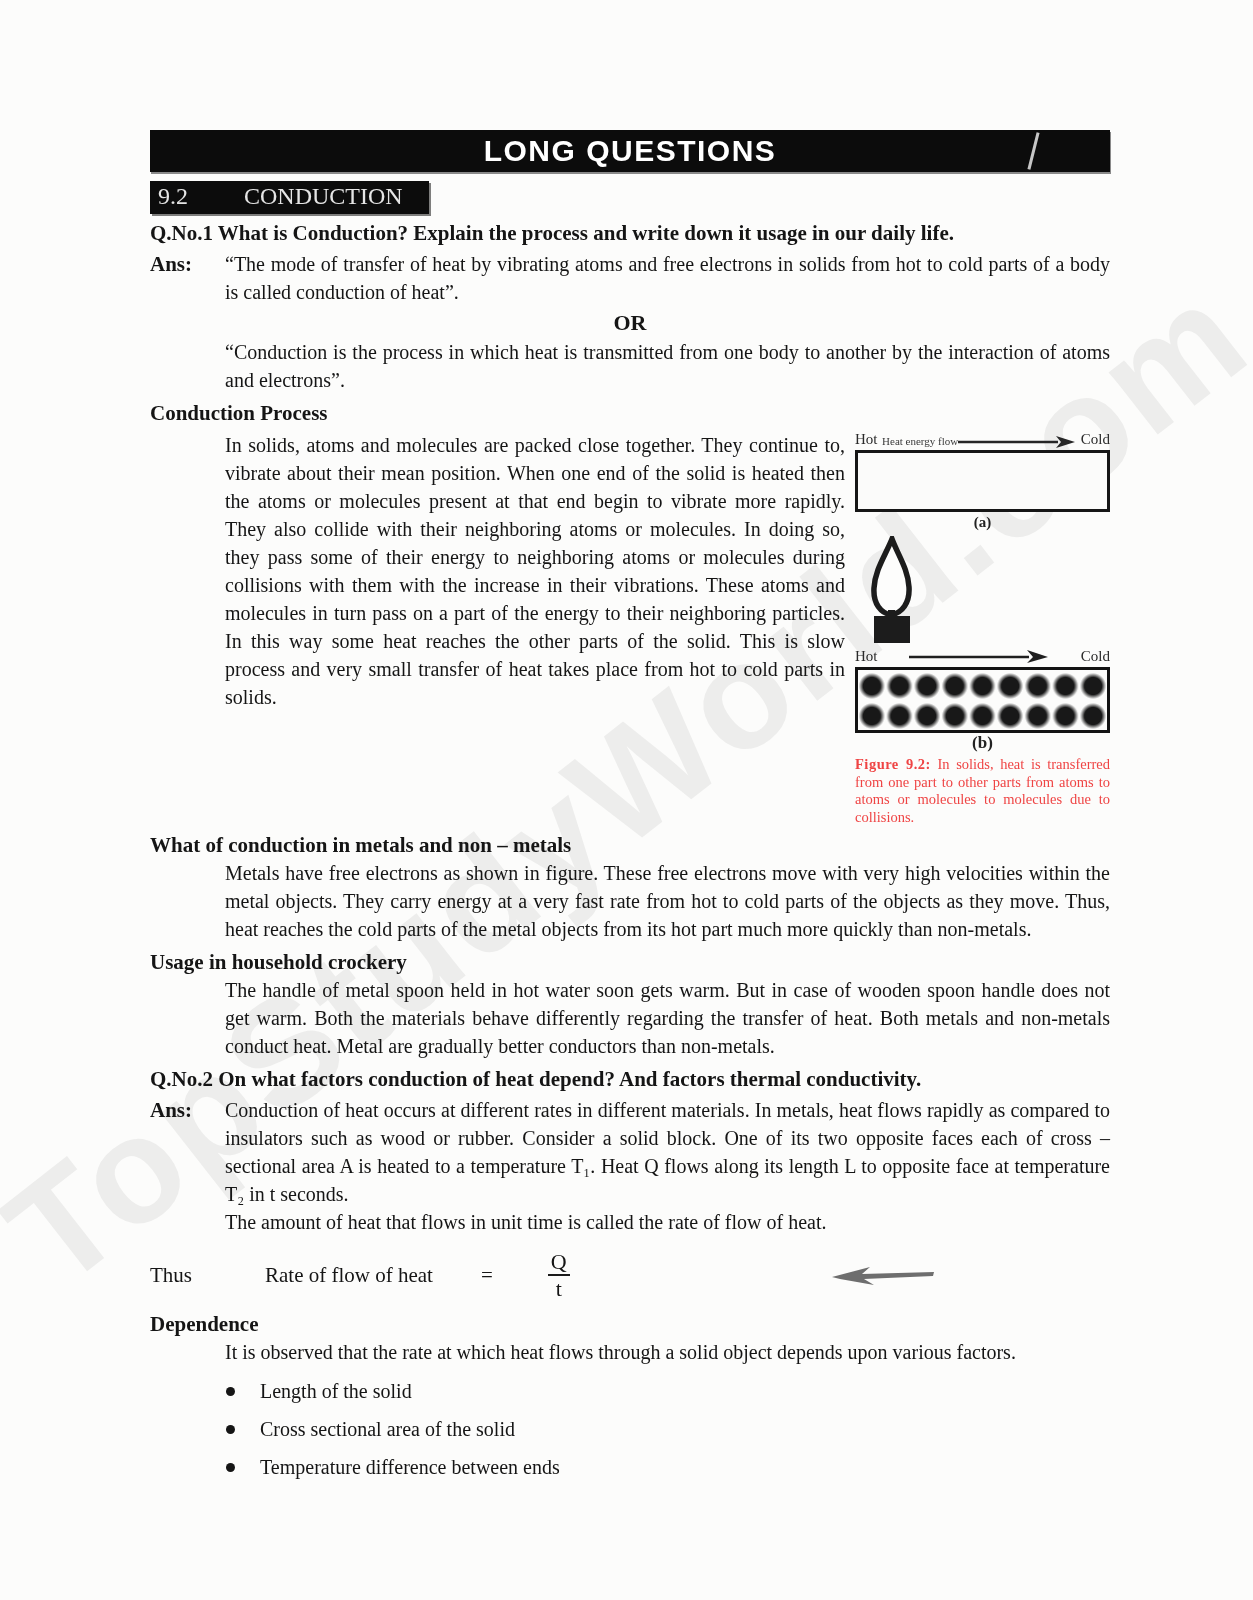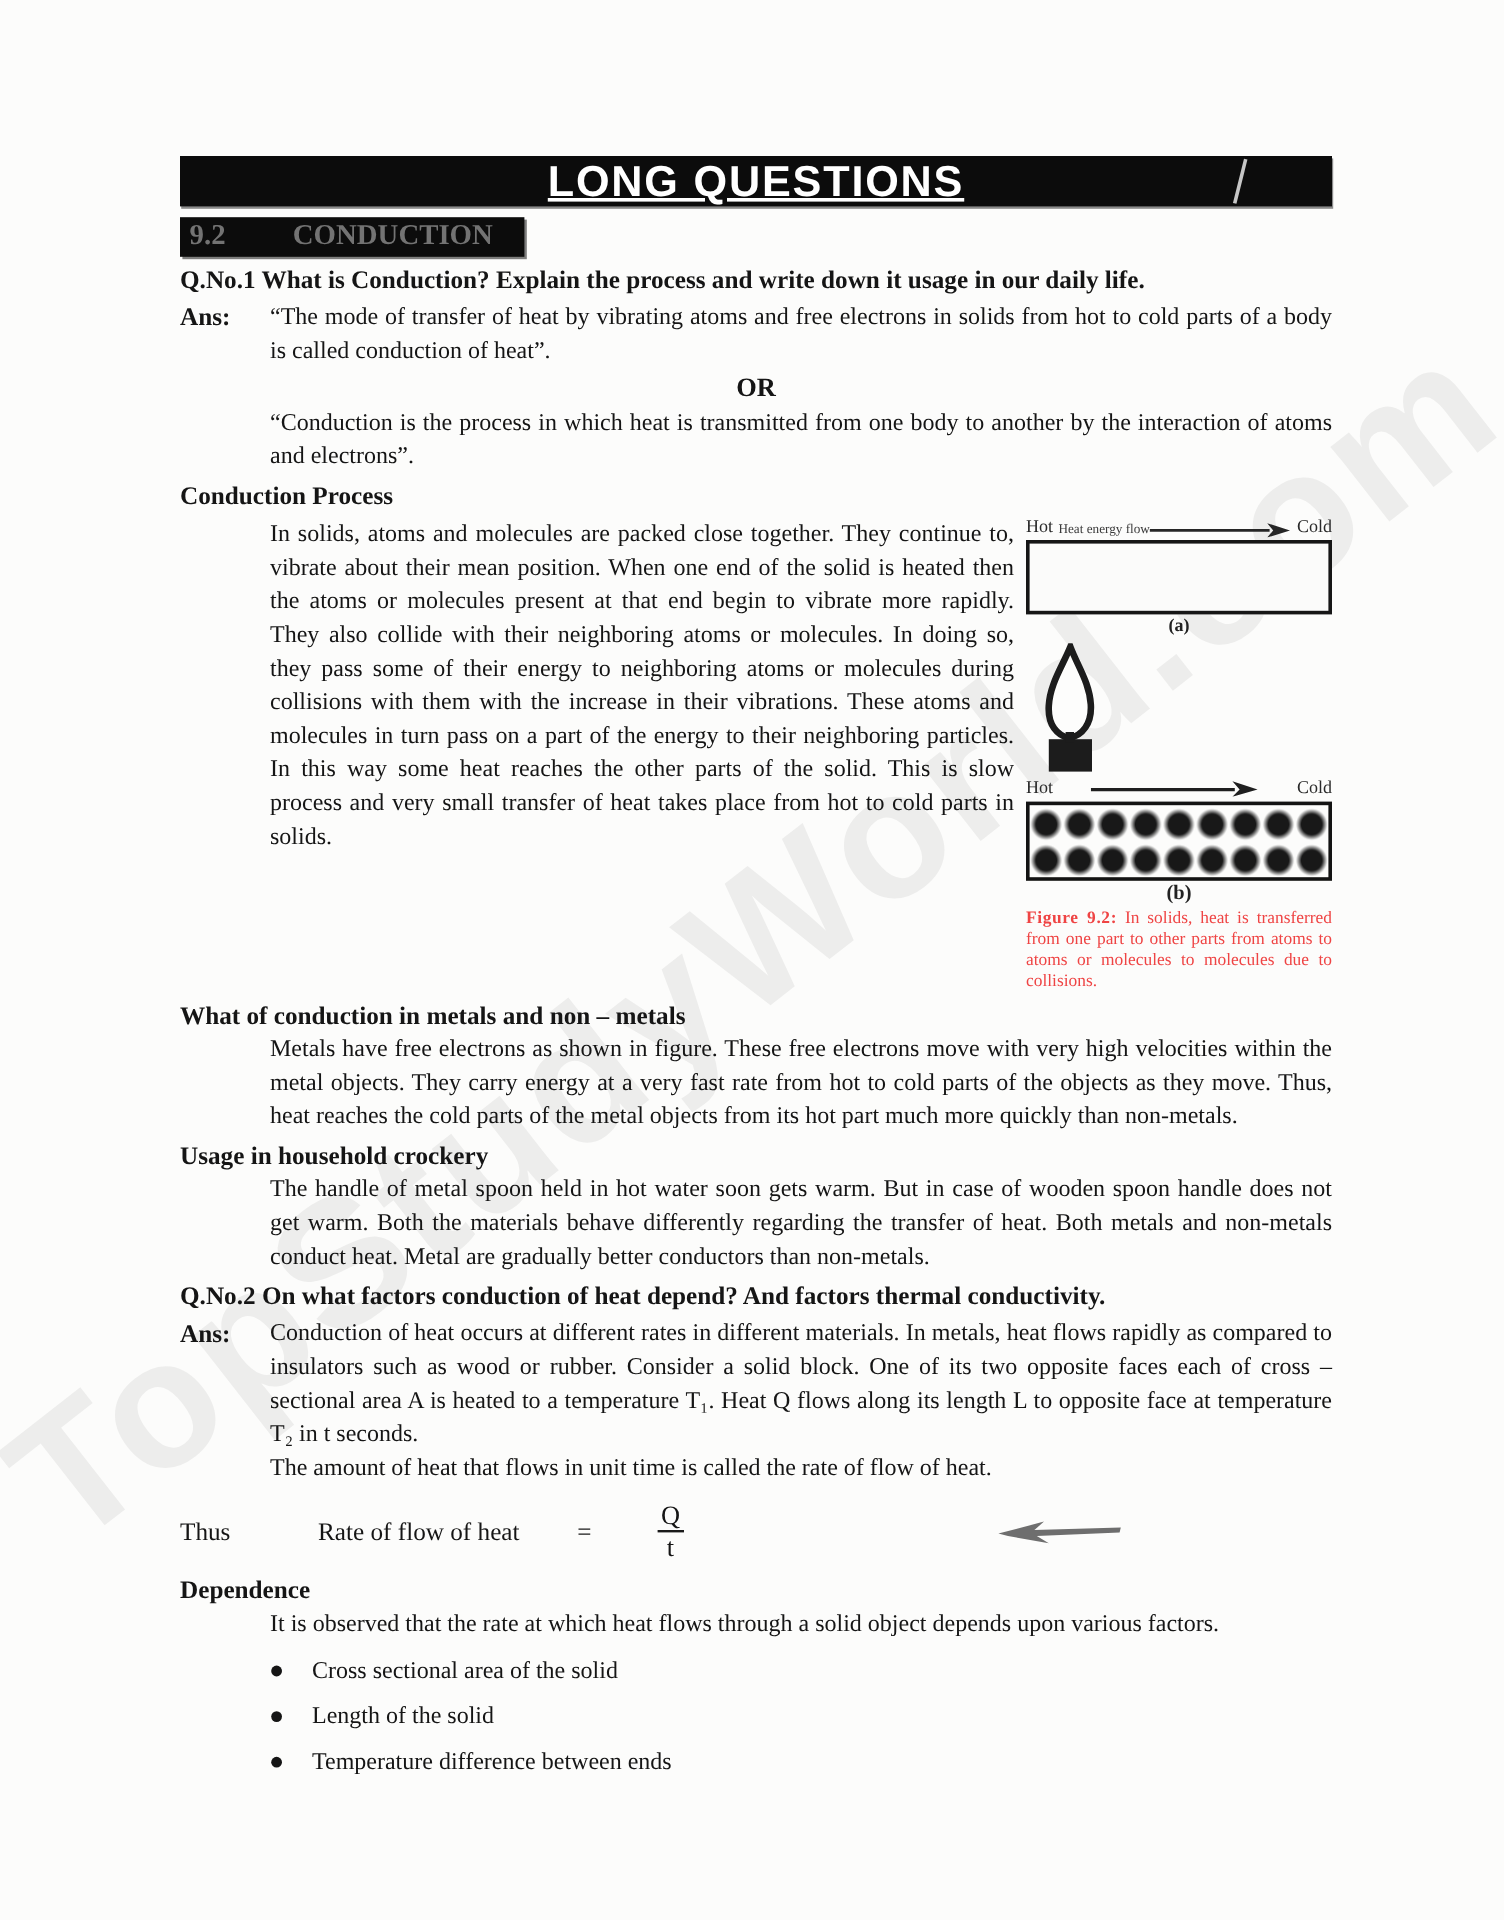--- a/index.html
+++ b/index.html
@@ -27,25 +27,25 @@
     display:flex;align-items:center;justify-content:center;
     position:relative;
     box-shadow:1px 2px 0 rgba(0,0,0,.45);
   }
   .banner:after{ 
     content:"";position:absolute;right:75px;top:2px;width:3px;height:38px;
     background:#e9e9e9;transform:rotate(14deg);opacity:.85;
   }
   .banner-text{
     color:#fff;font-family:"Liberation Sans", sans-serif;
-    font-weight:bold;font-size:36px;letter-spacing:1.5px;text-decoration:underline;
+    font-weight:bold;font-size:30px;letter-spacing:1.5px;
   }
   .section-bar{
-    margin-top:9px;display:inline-block;background:#0c0c0c;color:#737373;
-    padding:2px 26px 4px 8px;font-weight:bold;font-size:24px;
+    margin-top:9px;display:inline-block;background:#0c0c0c;color:#e5e5e5;
+    padding:2px 26px 4px 8px;font-weight:normal;font-size:24px;
     box-shadow:2px 2px 0 rgba(0,0,0,.5);
   }
   .section-bar .sec-num{margin-right:56px;}
   .q-heading{margin-top:6px;font-weight:bold;font-size:21px;line-height:27px;}
   .ans-row{display:flex;margin-top:3px;}
   .ans-label{flex:0 0 75px;font-weight:bold;font-size:21px;line-height:28px;}
   .ans-text{flex:1;font-size:20px;line-height:28px;text-align:justify;}
   .or-line{text-align:center;font-weight:bold;font-size:22px;line-height:30px;margin-top:2px;}
   .para{font-size:20px;line-height:28px;text-align:justify;}
   .indent{margin-left:75px;}
@@ -180,18 +180,18 @@
       </span>
       <svg class="ink-mark" width="110" height="26" viewBox="0 0 110 26">
         <polygon points="2,14 40,4 32,11 104,9 103,13 34,16 44,22 10,16" fill="#2b2b2b" opacity="0.85"></polygon>
       </svg>
     </div>
 
     <div class="subheading" style="margin-top:10px">Dependence</div>
     <div class="para indent">It is observed that the rate at which heat flows through a solid object depends upon various factors.</div>
 
     <ul class="factors">
+      <li>Length of the solid</li>
       <li>Cross sectional area of the solid</li>
-      <li>Length of the solid</li>
       <li>Temperature difference between ends</li>
     </ul>
   </div>
 </div>
 
 </body></html>

